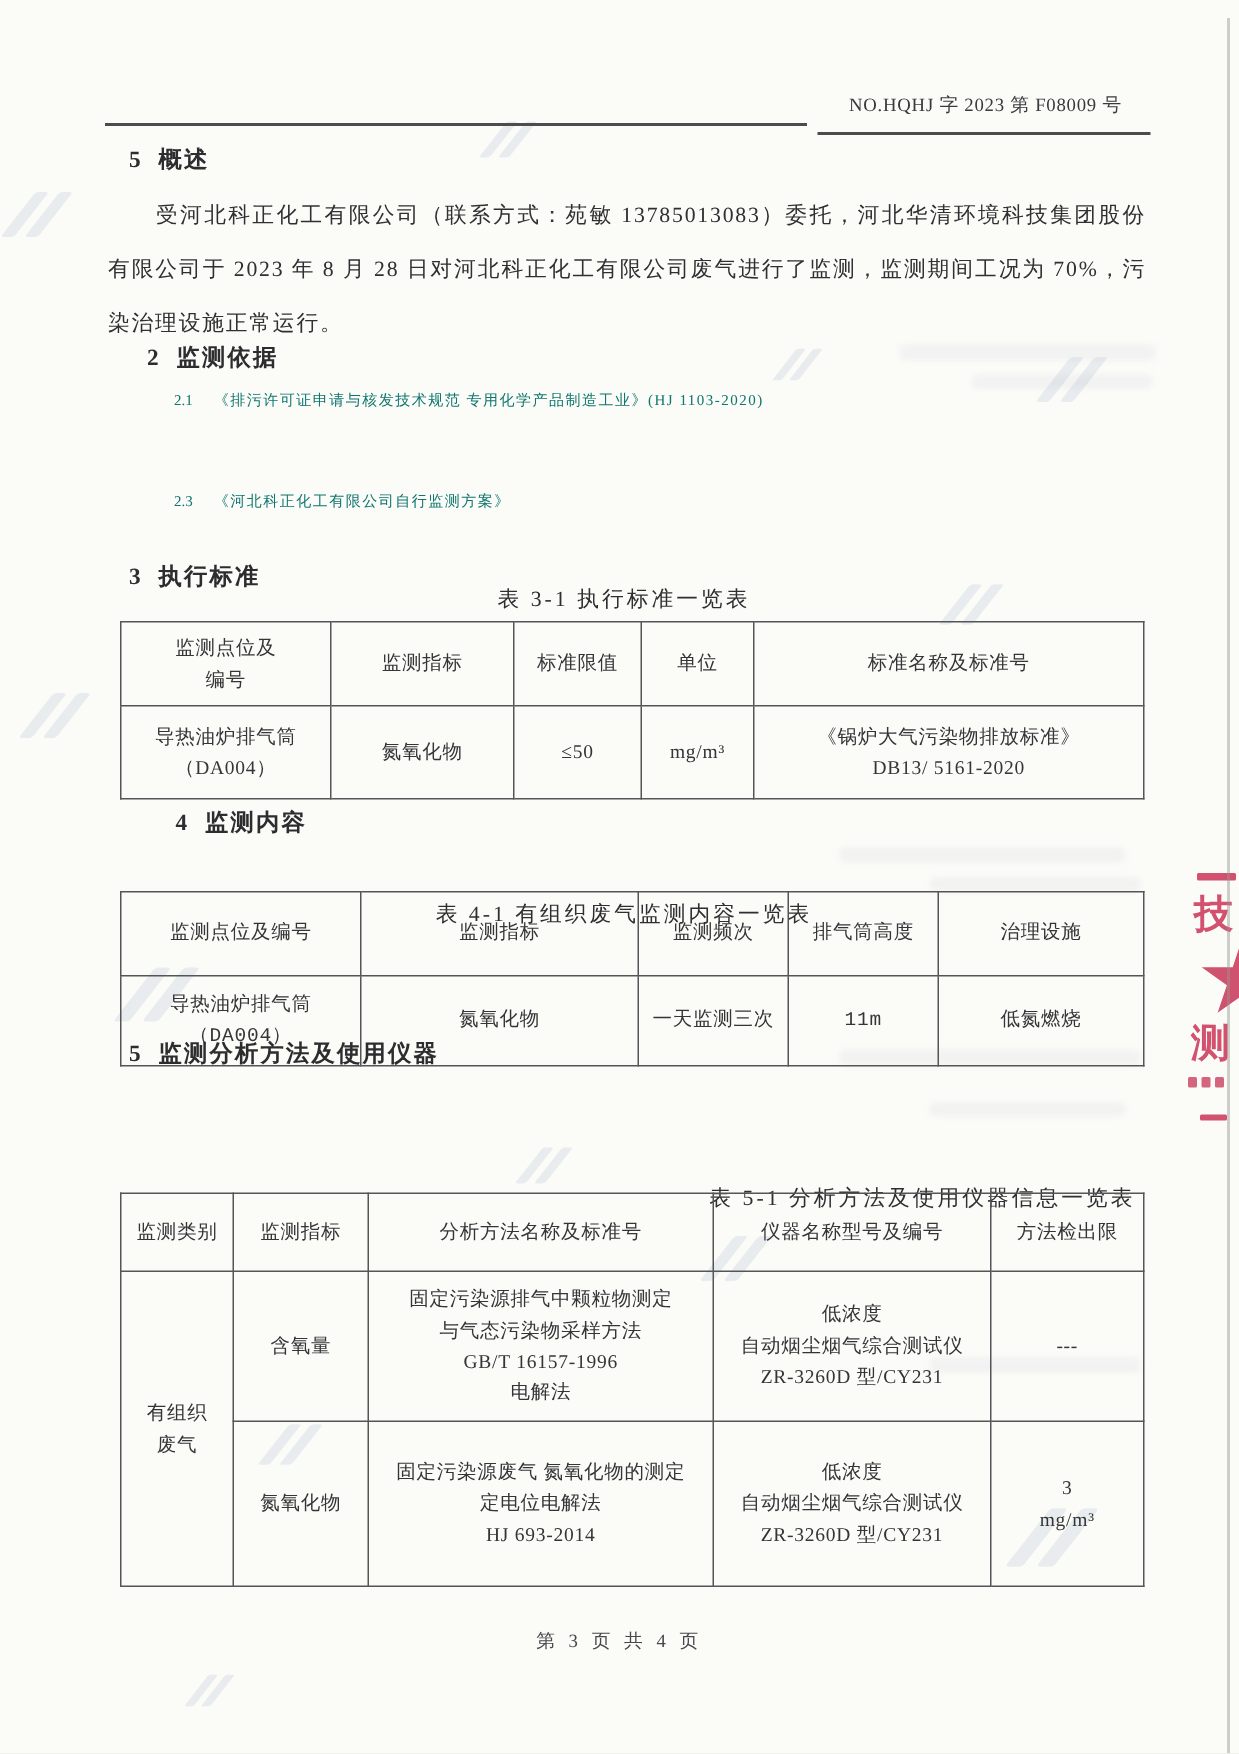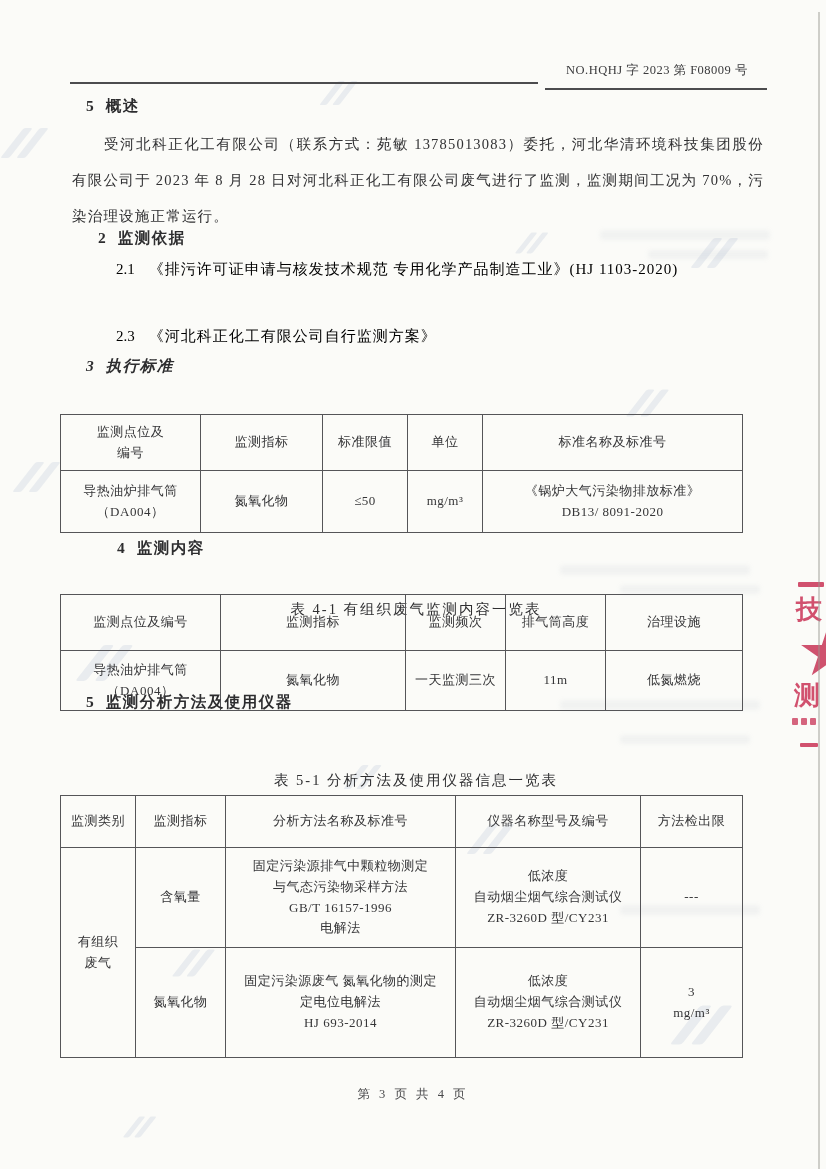--- a/index.html
+++ b/index.html
@@ -21,25 +21,25 @@
   .docno{position:absolute;left:566px;top:62px;font-size:12.5px;letter-spacing:.5px;color:#3a3a3c;}
   .rule-a{position:absolute;left:70px;top:82px;width:468px;height:2px;background:#4c4c4e;}
   .rule-b{position:absolute;left:545px;top:88px;width:222px;height:2px;background:#4c4c4e;}
   
   .h-sec{position:absolute;font-size:15.5px;font-weight:700;color:#2d2d2f;letter-spacing:1.5px;white-space:pre-wrap;word-spacing:5px;}
   .para{
     position:absolute;left:72px;top:126px;width:692px;
     font-size:14.5px;line-height:36px;letter-spacing:1.2px;
     text-align:justify;text-indent:32px;color:#303032;
   }
-  .clause{position:absolute;left:116px;font-size:15px;letter-spacing:1px;color:#000000;white-space:nowrap;}
+  .clause{position:absolute;left:116px;font-size:10px;letter-spacing:1px;color:#0f766e;white-space:nowrap;}
   .clause .cnum{margin-right:14px;letter-spacing:0;}
   .caption{position:absolute;left:75px;width:682px;text-align:center;font-size:14.5px;letter-spacing:2px;color:#2f2f31;}
   
-  table{border-collapse:collapse;table-layout:fixed;position:absolute;left:60px;width:682px;background:transparent;}
+  table{border-collapse:collapse;table-layout:fixed;position:absolute;left:80px;width:682px;background:transparent;}
   th,td{
     border:1px solid #555558;
     font-size:13px;font-weight:400;line-height:1.6;
     text-align:center;vertical-align:middle;
     white-space:pre-line;padding:2px 4px;color:#353537;letter-spacing:.5px;
   }
   
   .footer{position:absolute;left:0;top:1086px;width:100%;text-align:center;
     font-size:12.5px;letter-spacing:3px;color:#48484a;}
   
@@ -98,21 +98,22 @@
   <div class="para">受河北科正化工有限公司（联系方式：苑敏 13785013083）委托，河北华清环境科技集团股份有限公司于 2023 年 8 月 28 日对河北科正化工有限公司废气进行了监测，监测期间工况为 70%，污染治理设施正常运行。</div>
 
   <div class="h-sec" style="left:86px;top:228px;margin-left:12px;">2 监测依据</div>
   <div class="clause" style="top:260px;">
     <span class="cnum">2.1</span><span>《排污许可证申请与核发技术规范 专用化学产品制造工业》(HJ 1103-2020)</span>
   </div>
   <div class="clause" style="top:327px;font-family:Liberation Serif, serif;">
     <span class="cnum">2.3</span><span>《河北科正化工有限公司自行监测方案》</span>
   </div>
 
-  <div class="h-sec" style="left:86px;top:356px;font-style:italic;">3 执行标准</div>
+  <div class="h-sec" style="left:86px;top:374px;">3 执行标准</div>
+  <div class="caption" style="top:390px;">表 3-1 执行标准一览表</div>
   <table style="top:414px;">
     <colgroup>
         <col style="width:140px">
         <col style="width:122px">
         <col style="width:85px">
         <col style="width:75px">
         <col style="width:260px">
       </colgroup>
     <tbody>
         <tr style="height:56px;">
@@ -123,28 +124,28 @@
       <th>单位</th>
       <th>标准名称及标准号</th>
     </tr>
     <tr style="height:62px;">
       <td>导热油炉排气筒
 （DA004）</td>
       <td>氮氧化物</td>
       <td>≤50</td>
       <td>mg/m³</td>
       <td>《锅炉大气污染物排放标准》
-DB13/ 8091-2020</td>
+DB13/ 5161-2020</td>
     </tr>
   </tbody>
     </table>
 
   <div class="h-sec" style="left:86px;top:538px;margin-left:31px;">4 监测内容</div>
   <div class="caption" style="top:600px;">表 4-1 有组织废气监测内容一览表</div>
-  <table style="top:594px;">
+  <table style="top:594px;font-family:Liberation Mono, monospace;">
     <colgroup>
         <col style="width:160px">
         <col style="width:185px">
         <col style="width:100px">
         <col style="width:100px">
         <col style="width:137px">
       </colgroup>
     <tbody>
         <tr style="height:56px;">
       <th>监测点位及编号</th>
@@ -158,21 +159,21 @@
 （DA004）</td>
       <td>氮氧化物</td>
       <td>一天监测三次</td>
       <td>11m</td>
       <td>低氮燃烧</td>
     </tr>
   </tbody>
     </table>
 
   <div class="h-sec" style="left:86px;top:692px;">5 监测分析方法及使用仪器</div>
-  <div class="caption" style="top:771px;">表 5-1 分析方法及使用仪器信息一览表</div>
+  <div class="caption" style="top:789px;text-align:right;">表 5-1 分析方法及使用仪器信息一览表</div>
   <table style="top:795px;">
     <colgroup>
         <col style="width:75px">
         <col style="width:90px">
         <col style="width:230px">
         <col style="width:185px">
         <col style="width:102px">
       </colgroup>
     <tbody>
         <tr style="height:52px;">

